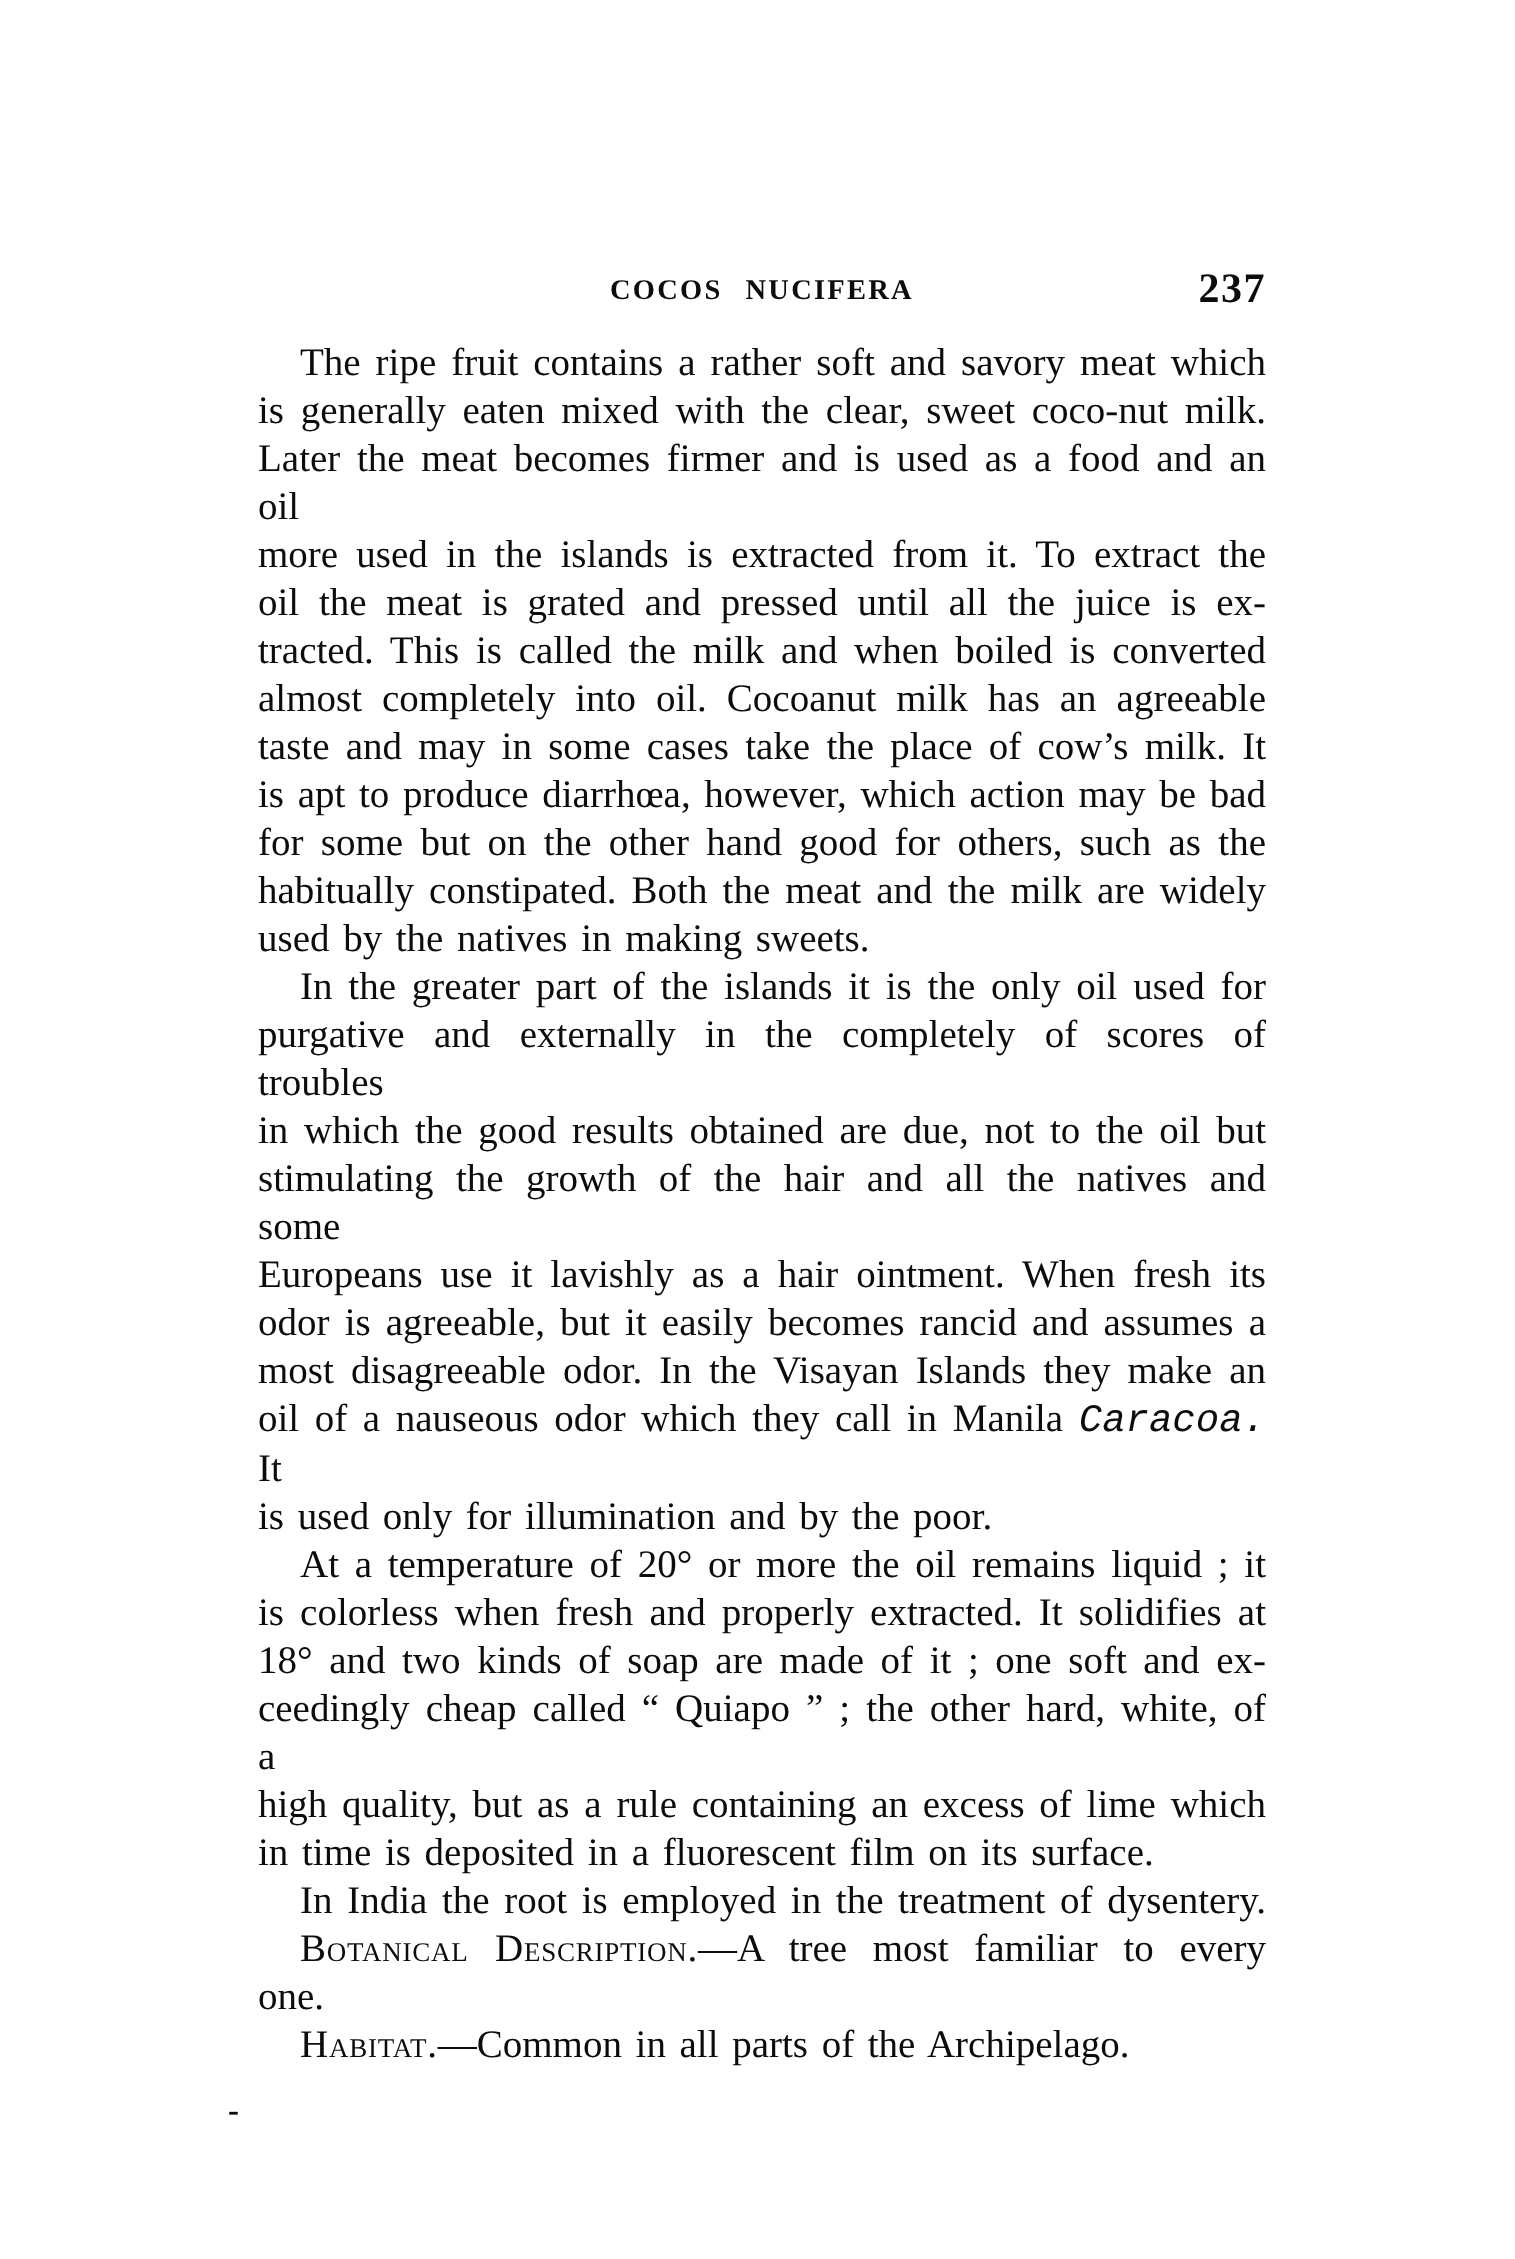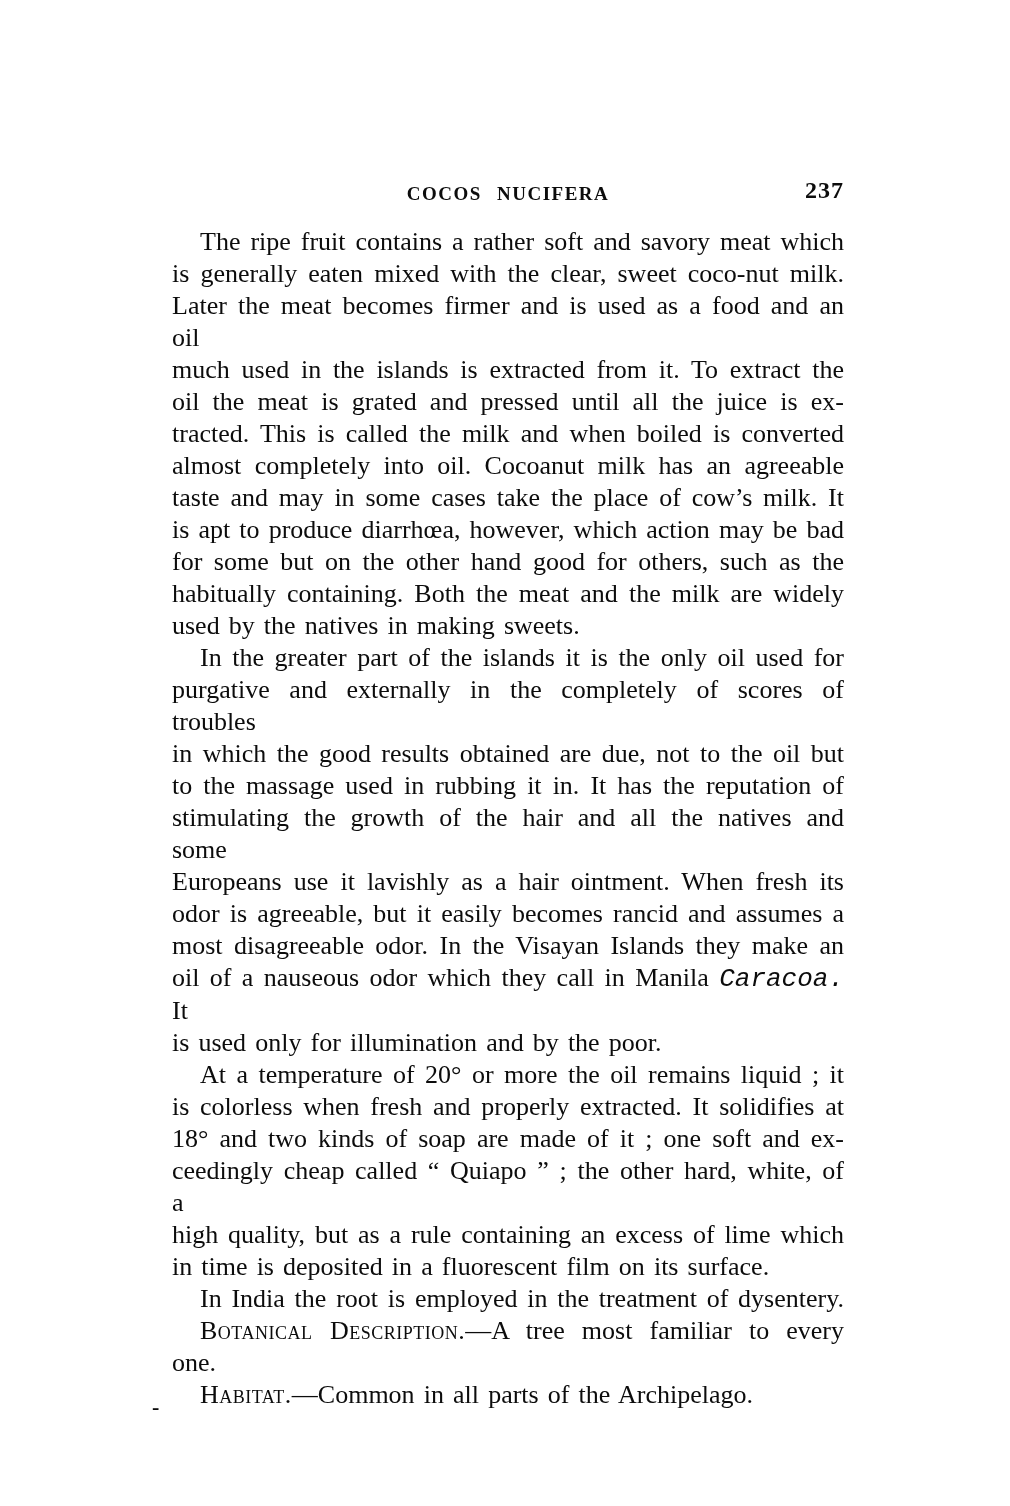--- a/index.html
+++ b/index.html
@@ -30,21 +30,21 @@
     text-align: center;
     font-size: 19px;
     font-weight: bold;
     letter-spacing: 1.5px;
     word-spacing: 9px;
   }
   .page-number {
     position: absolute;
     right: 0;
     top: -4px;
-    font-size: 24px;
+    font-size: 28px;
     font-weight: bold;
     letter-spacing: 1px;
   }
   .text-block {
     position: absolute;
     top: 226px;
     left: 172px;
     width: 672px;
     font-size: 26px;
     line-height: 32px;
@@ -82,35 +82,34 @@
 <div class="page-header">
   <span class="running-title">COCOS NUCIFERA</span>
   <span class="page-number">237</span>
 </div>
 
 <div class="text-block">
     <div class="paragraph">
       <div class="line fill indent"><span class="seg-normal">The ripe fruit contains a rather soft and savory meat which</span></div>
       <div class="line fill"><span class="seg-normal">is generally eaten mixed with the clear, sweet coco-nut milk.</span></div>
       <div class="line fill"><span class="seg-normal">Later the meat becomes firmer and is used as a food and an oil</span></div>
-      <div class="line fill"><span class="seg-normal">much used in the islands is extracted from it. To extract the</span></div>
+      <div class="line fill"><span class="seg-normal">more used in the islands is extracted from it. To extract the</span></div>
       <div class="line fill"><span class="seg-normal">oil the meat is grated and pressed until all the juice is ex-</span></div>
       <div class="line fill"><span class="seg-normal">tracted. This is called the milk and when boiled is converted</span></div>
       <div class="line fill"><span class="seg-normal">almost completely into oil. Cocoanut milk has an agreeable</span></div>
       <div class="line fill"><span class="seg-normal">taste and may in some cases take the place of cow’s milk. It</span></div>
       <div class="line fill"><span class="seg-normal">is apt to produce diarrhœa, however, which action may be bad</span></div>
       <div class="line fill"><span class="seg-normal">for some but on the other hand good for others, such as the</span></div>
-      <div class="line fill"><span class="seg-normal">habitually containing. Both the meat and the milk are widely</span></div>
+      <div class="line fill"><span class="seg-normal">habitually constipated. Both the meat and the milk are widely</span></div>
       <div class="line"><span class="seg-normal">used by the natives in making sweets.</span></div>
     </div>
     <div class="paragraph">
       <div class="line fill indent"><span class="seg-normal">In the greater part of the islands it is the only oil used for</span></div>
       <div class="line fill"><span class="seg-normal">purgative and externally in the completely of scores of troubles</span></div>
       <div class="line fill"><span class="seg-normal">in which the good results obtained are due, not to the oil but</span></div>
-      <div class="line fill"><span class="seg-normal">to the massage used in rubbing it in. It has the reputation of</span></div>
       <div class="line fill"><span class="seg-normal">stimulating the growth of the hair and all the natives and some</span></div>
       <div class="line fill"><span class="seg-normal">Europeans use it lavishly as a hair ointment. When fresh its</span></div>
       <div class="line fill"><span class="seg-normal">odor is agreeable, but it easily becomes rancid and assumes a</span></div>
       <div class="line fill"><span class="seg-normal">most disagreeable odor. In the Visayan Islands they make an</span></div>
       <div class="line fill"><span class="seg-normal">oil of a nauseous odor which they call in Manila </span><span class="seg-italic">Caracoa.</span><span class="seg-normal"> It</span></div>
       <div class="line"><span class="seg-normal">is used only for illumination and by the poor.</span></div>
     </div>
     <div class="paragraph">
       <div class="line fill indent"><span class="seg-normal">At a temperature of 20° or more the oil remains liquid ; it</span></div>
       <div class="line fill"><span class="seg-normal">is colorless when fresh and properly extracted. It solidifies at</span></div>

